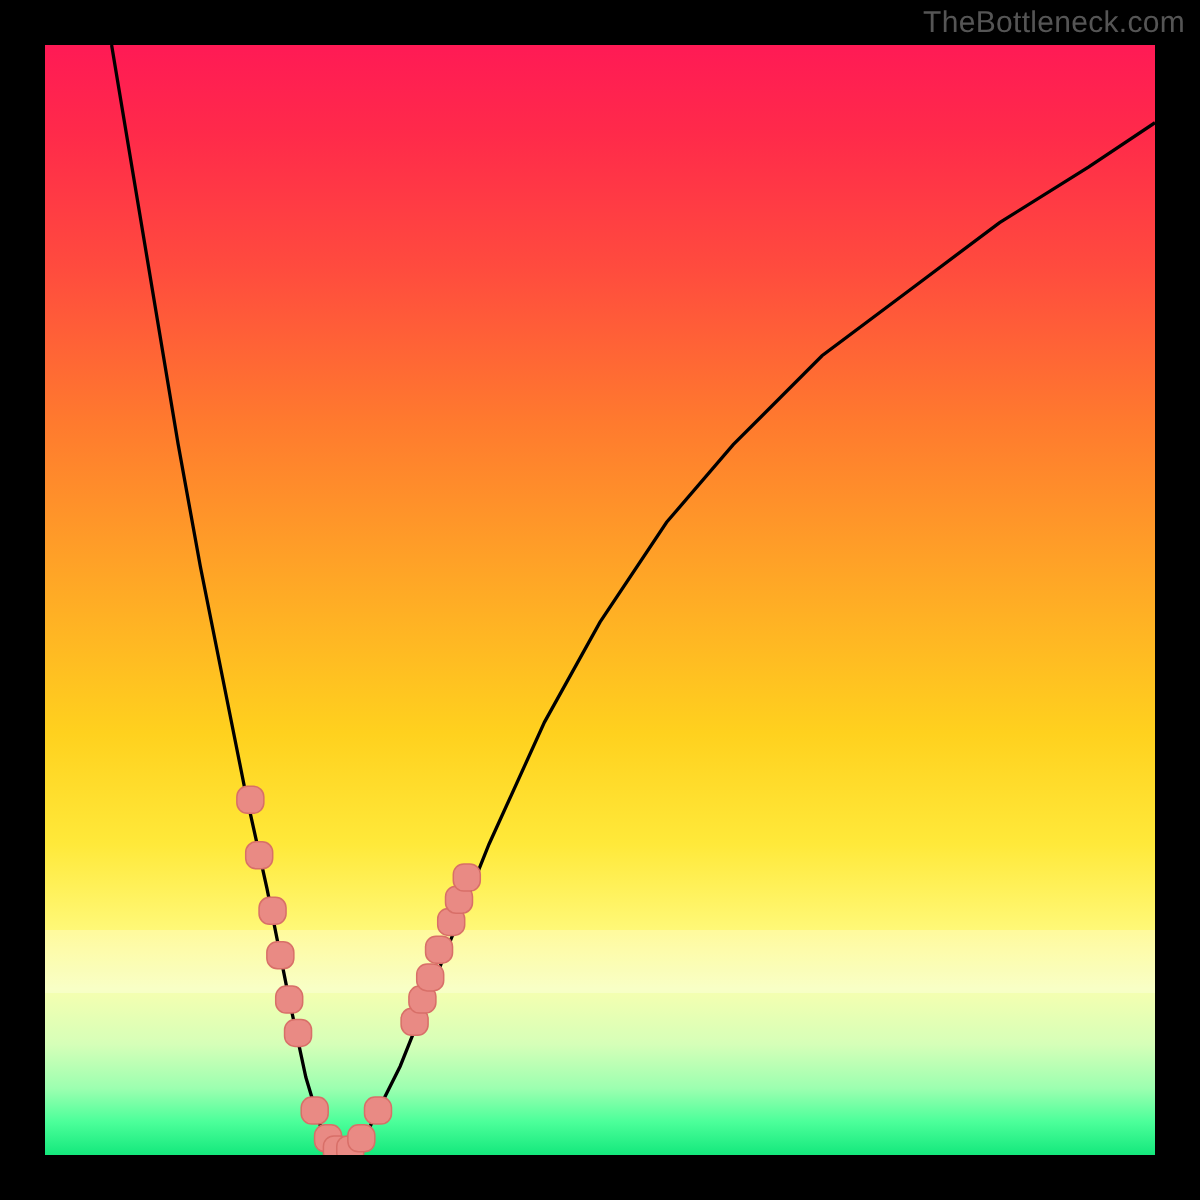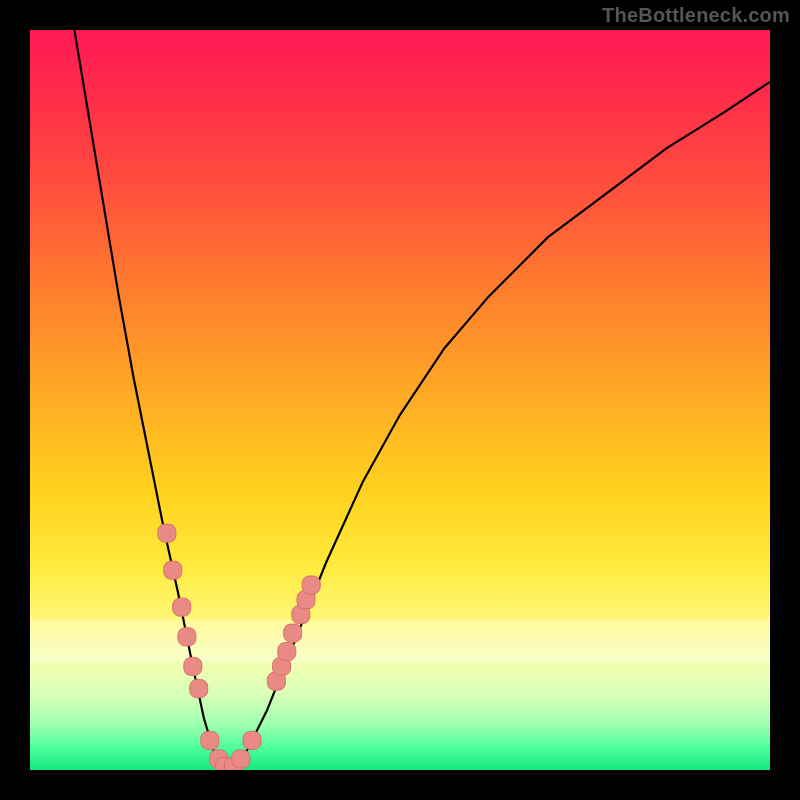--- a/index.html
+++ b/index.html
@@ -51,21 +51,21 @@
     top: 590px;
     background: rgba(255,255,255,0.28);
     pointer-events: none;
   }
   .watermark {
     position: absolute;
     top: 4px;
     right: 10px;
     color: #555;
     font-size: 20px;
-    font-weight: 700;
+    font-weight: 400;
     letter-spacing: 0.2px;
     user-select: none;
   }
   svg.curve {
     position: absolute;
     left: 0;
     top: 0;
     width: 740px;
     height: 740px;
     pointer-events: none;

